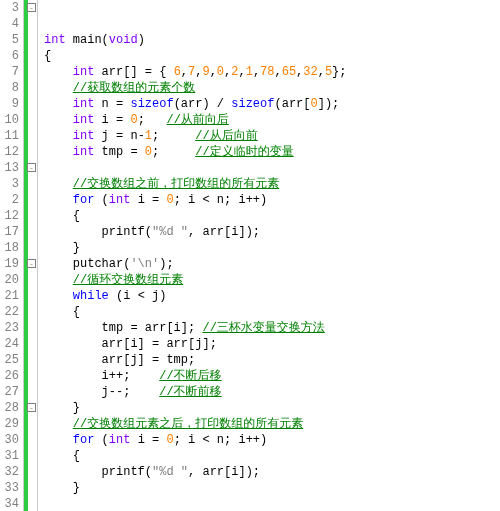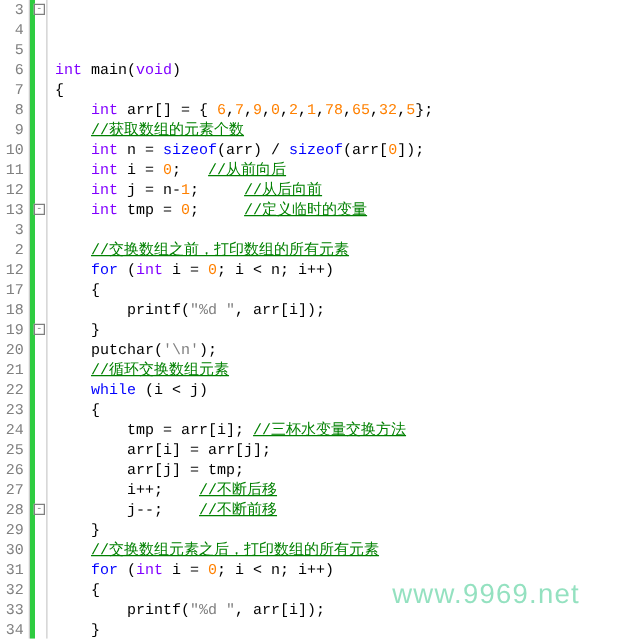--- a/index.html
+++ b/index.html
@@ -114,15 +114,14 @@
       <div>34</div>
     </div>
   <div class="margin" id="margin">
     <div class="greenbar"></div>
   <div class="fold" style="top: 3px;">-</div>
       <div class="fold" style="top: 163px;">-</div>
       <div class="fold" style="top: 259px;">-</div>
       <div class="fold" style="top: 403px;">-</div>
     </div>
   <div class="code" id="code">
-    <div class="watermark">www.9969.net</div>
   <div class="line"><span class="ty">int</span><span> main(</span><span class="ty">void</span><span>)</span></div><div class="line"><span>{</span></div><div class="line"><span>    </span><span class="ty">int</span><span> arr[] = { </span><span class="nm">6</span><span>,</span><span class="nm">7</span><span>,</span><span class="nm">9</span><span>,</span><span class="nm">0</span><span>,</span><span class="nm">2</span><span>,</span><span class="nm">1</span><span>,</span><span class="nm">78</span><span>,</span><span class="nm">65</span><span>,</span><span class="nm">32</span><span>,</span><span class="nm">5</span><span>};</span></div><div class="line"><span>    </span><span class="cm">//获取数组的元素个数</span></div><div class="line"><span>    </span><span class="ty">int</span><span> n = </span><span class="kw">sizeof</span><span>(arr) / </span><span class="kw">sizeof</span><span>(arr[</span><span class="nm">0</span><span>]);</span></div><div class="line"><span>    </span><span class="ty">int</span><span> i = </span><span class="nm">0</span><span>;   </span><span class="cm">//从前向后</span></div><div class="line"><span>    </span><span class="ty">int</span><span> j = n-</span><span class="nm">1</span><span>;     </span><span class="cm">//从后向前</span></div><div class="line"><span>    </span><span class="ty">int</span><span> tmp = </span><span class="nm">0</span><span>;     </span><span class="cm">//定义临时的变量</span></div><div class="line"></div><div class="line"><span>    </span><span class="cm">//交换数组之前，打印数组的所有元素</span></div><div class="line"><span>    </span><span class="kw">for</span><span> (</span><span class="ty">int</span><span> i = </span><span class="nm">0</span><span>; i &lt; n; i++)</span></div><div class="line"><span>    </span><span>{</span></div><div class="line"><span>        </span><span>printf(</span><span class="st">"%d "</span><span>, arr[i]);</span></div><div class="line"><span>    </span><span>}</span></div><div class="line"><span>    </span><span>putchar(</span><span class="st">'\n'</span><span>);</span></div><div class="line"><span>    </span><span class="cm">//循环交换数组元素</span></div><div class="line"><span>    </span><span class="kw">while</span><span> (i &lt; j)</span></div><div class="line"><span>    </span><span>{</span></div><div class="line"><span>        </span><span>tmp = arr[i]; </span><span class="cm">//三杯水变量交换方法</span></div><div class="line"><span>        </span><span>arr[i] = arr[j];</span></div><div class="line"><span>        </span><span>arr[j] = tmp;</span></div><div class="line"><span>        </span><span>i++;    </span><span class="cm">//不断后移</span></div><div class="line"><span>        </span><span>j--;    </span><span class="cm">//不断前移</span></div><div class="line"><span>    </span><span>}</span></div><div class="line"><span>    </span><span class="cm">//交换数组元素之后，打印数组的所有元素</span></div><div class="line"><span>    </span><span class="kw">for</span><span> (</span><span class="ty">int</span><span> i = </span><span class="nm">0</span><span>; i &lt; n; i++)</span></div><div class="line"><span>    </span><span>{</span></div><div class="line"><span>        </span><span>printf(</span><span class="st">"%d "</span><span>, arr[i]);</span></div><div class="line"><span>    </span><span>}</span></div></div>
 </div>
 
 </body></html>

